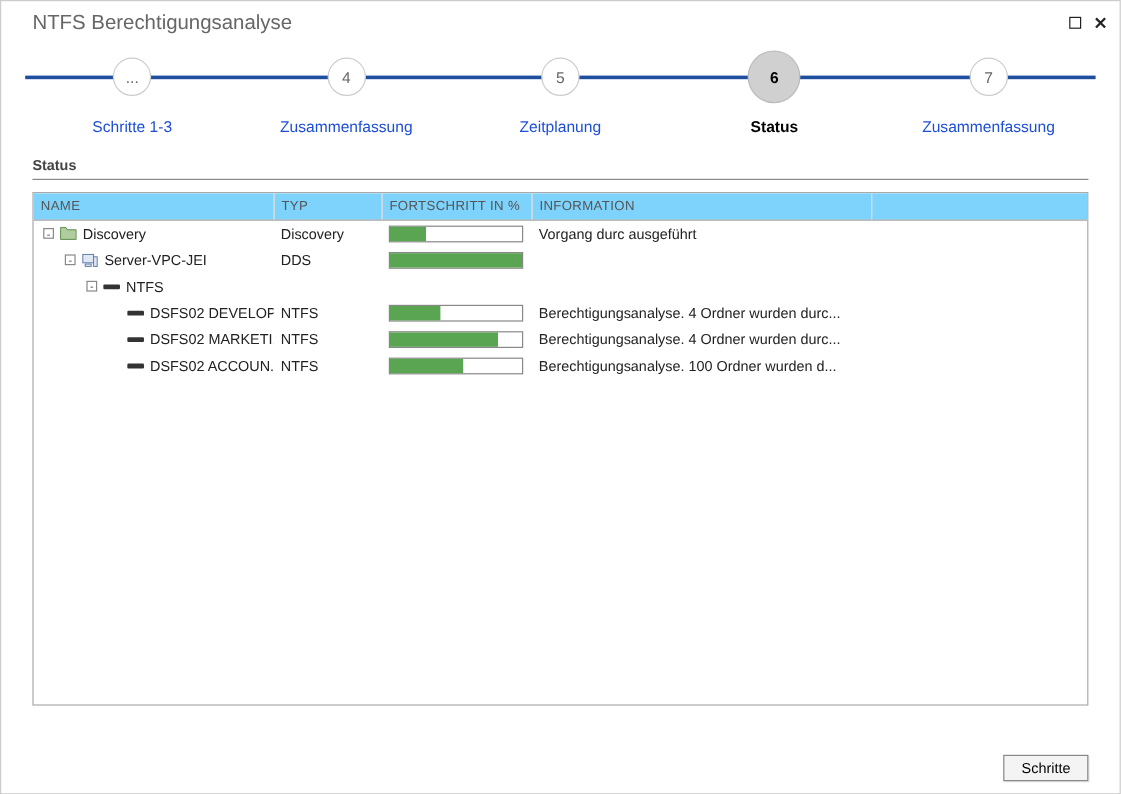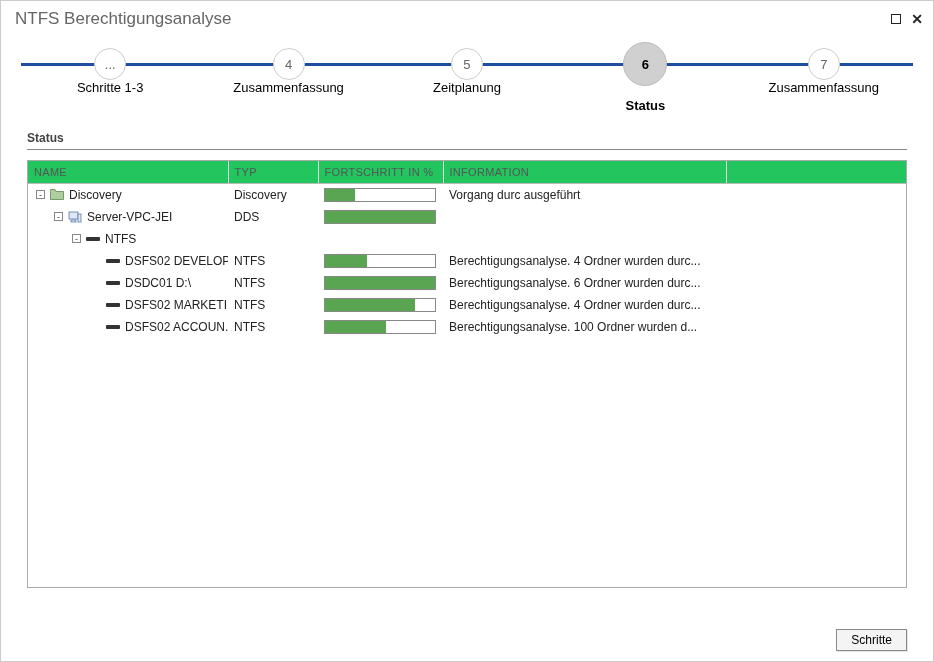--- a/index.html
+++ b/index.html
@@ -11,21 +11,21 @@
       width: 934px;
       height: 662px;
       border: 1px solid #ccc;
       position: relative;
       overflow: hidden;
     }
     .titlebar {
       display: flex;
       align-items: center;
       justify-content: space-between;
-      padding: 6px 10px 4px 14px;
+      padding: 6px 10px 4px 26px;
       height: 34px;
     }
     .titlebar-title {
       font-size: 17px;
       font-weight: 300;
       color: #666;
     }
     .titlebar-controls { display: flex; gap: 10px; align-items: center; }
     .titlebar-controls span { cursor: pointer; font-size: 14px; color: #222; }
     .win-max { width:10px; height:10px; border:1.5px solid #222; display:inline-block; }
@@ -71,22 +71,23 @@
     }
     .step.active .step-circle {
       width: 44px; height: 44px;
       margin-top: 1px;
       background: #d0d0d0;
       border: 1px solid #bbb;
       color: #000;
       font-weight: bold;
     }
     .step-label {
+      margin-top: 18px;
       font-size: 13px;
-      color: #000000;
+      color: #1d4ed8;
     }
     .step.active .step-label { color: #000; font-weight: 600; margin-top: 12px; }
 
     .section-title {
       font-weight: 600;
       font-size: 12px;
       color: #444;
       margin: 8px 26px 4px 26px;
     }
     .divider {
@@ -108,21 +109,21 @@
       table-layout: fixed;
     }
     thead th {
       text-align: left;
       font-weight: 400;
       color: #555;
       font-size: 11px;
       padding: 5px 6px;
       border-right: 1px solid #ddd;
       border-bottom: 1px solid #bbb;
-      background: #22c55e;
+      background: #7dd3fc;
       letter-spacing: 0.3px;
     }
     thead th:last-child { border-right: none; }
     tbody td {
       padding: 3px 6px;
       font-size: 12px;
       color: #222;
       vertical-align: middle;
       white-space: nowrap;
       overflow: hidden;
@@ -325,41 +326,20 @@
         </tr>
         <tr>
           <td>
             <div class="name-cell indent-3">
               <span style="width: 11px; flex-shrink: 0;"></span>
               <span class="icon">
                 <svg class="svg-disk" width="14" height="8" viewBox="0 0 14 8">
                   <rect x="0" y="2" width="14" height="4" rx="1"></rect>
                 </svg>
               </span>
-              <span>DSDC01 D:\</span>
-            </div>
-          </td>
-          <td>NTFS</td>
-          <td>
-            <div class="progress-box">
-              <div class="progress-fill" style="width: 100%;"></div>
-            </div>
-          </td>
-          <td>Berechtigungsanalyse. 6 Ordner wurden durc...</td>
-          <td></td>
-        </tr>
-        <tr>
-          <td>
-            <div class="name-cell indent-3">
-              <span style="width: 11px; flex-shrink: 0;"></span>
-              <span class="icon">
-                <svg class="svg-disk" width="14" height="8" viewBox="0 0 14 8">
-                  <rect x="0" y="2" width="14" height="4" rx="1"></rect>
-                </svg>
-              </span>
               <span>DSFS02 MARKETI...</span>
             </div>
           </td>
           <td>NTFS</td>
           <td>
             <div class="progress-box">
               <div class="progress-fill" style="width: 82%;"></div>
             </div>
           </td>
           <td>Berechtigungsanalyse. 4 Ordner wurden durc...</td>

